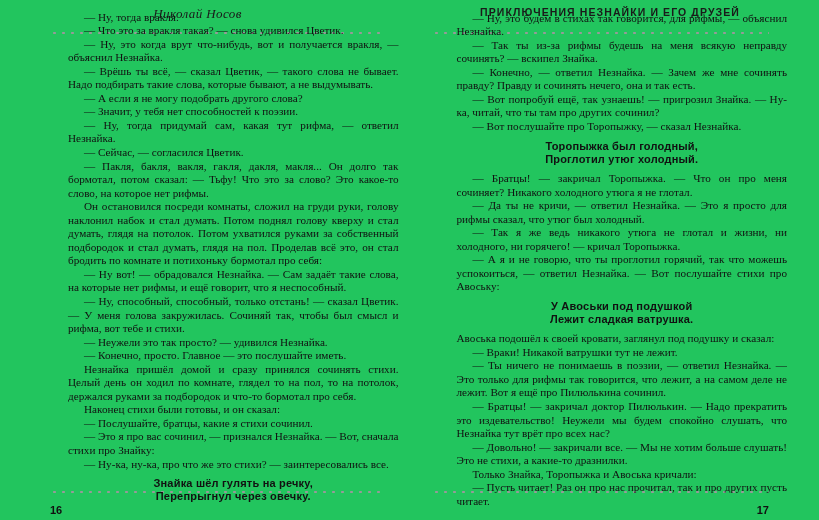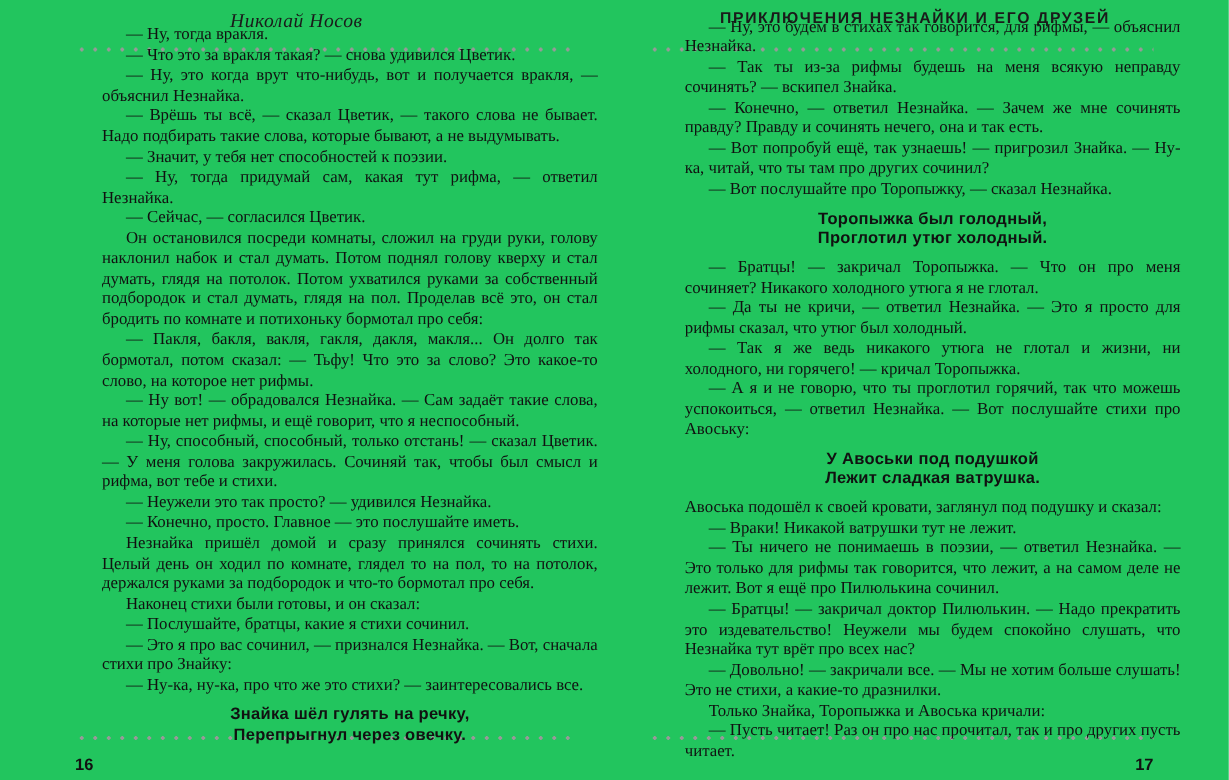--- a/index.html
+++ b/index.html
@@ -130,25 +130,26 @@
   <div class="dots dots-bottom-left"></div>
   <div class="dots dots-bottom-right"></div>
 
   <div class="columns">
 
     <div class="col">
       <p>— Ну, тогда вракля.</p>
       <p>— Что это за вракля такая? — снова удивился Цветик.</p>
       <p>— Ну, это когда врут что-нибудь, вот и получается вракля, — объяснил Незнайка.</p>
       <p>— Врёшь ты всё, — сказал Цветик, — такого слова не бывает. Надо подбирать такие слова, которые бывают, а не выдумывать.</p>
+      <p>— А если я не могу подобрать другого слова?</p>
       <p>— Значит, у тебя нет способностей к поэзии.</p>
       <p>— Ну, тогда придумай сам, какая тут рифма, — ответил Незнайка.</p>
       <p>— Сейчас, — согласился Цветик.</p>
+      <p>— Пакля, бакля, вакля, гакля, дакля, макля... Он долго так бормотал, потом сказал: — Тьфу! Что это за слово? Это какое-то слово, на которое нет рифмы.</p>
       <p>Он остановился посреди комнаты, сложил на груди руки, голову наклонил набок и стал думать. Потом поднял голову кверху и стал думать, глядя на потолок. Потом ухватился руками за собственный подбородок и стал думать, глядя на пол. Проделав всё это, он стал бродить по комнате и потихоньку бормотал про себя:</p>
-      <p>— Пакля, бакля, вакля, гакля, дакля, макля... Он долго так бормотал, потом сказал: — Тьфу! Что это за слово? Это какое-то слово, на которое нет рифмы.</p>
       <p>— Ну вот! — обрадовался Незнайка. — Сам задаёт такие слова, на которые нет рифмы, и ещё говорит, что я неспособный.</p>
       <p>— Ну, способный, способный, только отстань! — сказал Цветик. — У меня голова закружилась. Сочиняй так, чтобы был смысл и рифма, вот тебе и стихи.</p>
       <p>— Неужели это так просто? — удивился Незнайка.</p>
       <p>— Конечно, просто. Главное — это послушайте иметь.</p>
       <p>Незнайка пришёл домой и сразу принялся сочинять стихи. Целый день он ходил по комнате, глядел то на пол, то на потолок, держался руками за подбородок и что-то бормотал про себя.</p>
       <p>Наконец стихи были готовы, и он сказал:</p>
       <p>— Послушайте, братцы, какие я стихи сочинил.</p>
       <p>— Это я про вас сочинил, — признался Незнайка. — Вот, сначала стихи про Знайку:</p>
       <p>— Ну-ка, ну-ка, про что же это стихи? — заинтересовались все.</p>
       <div class="verse">

